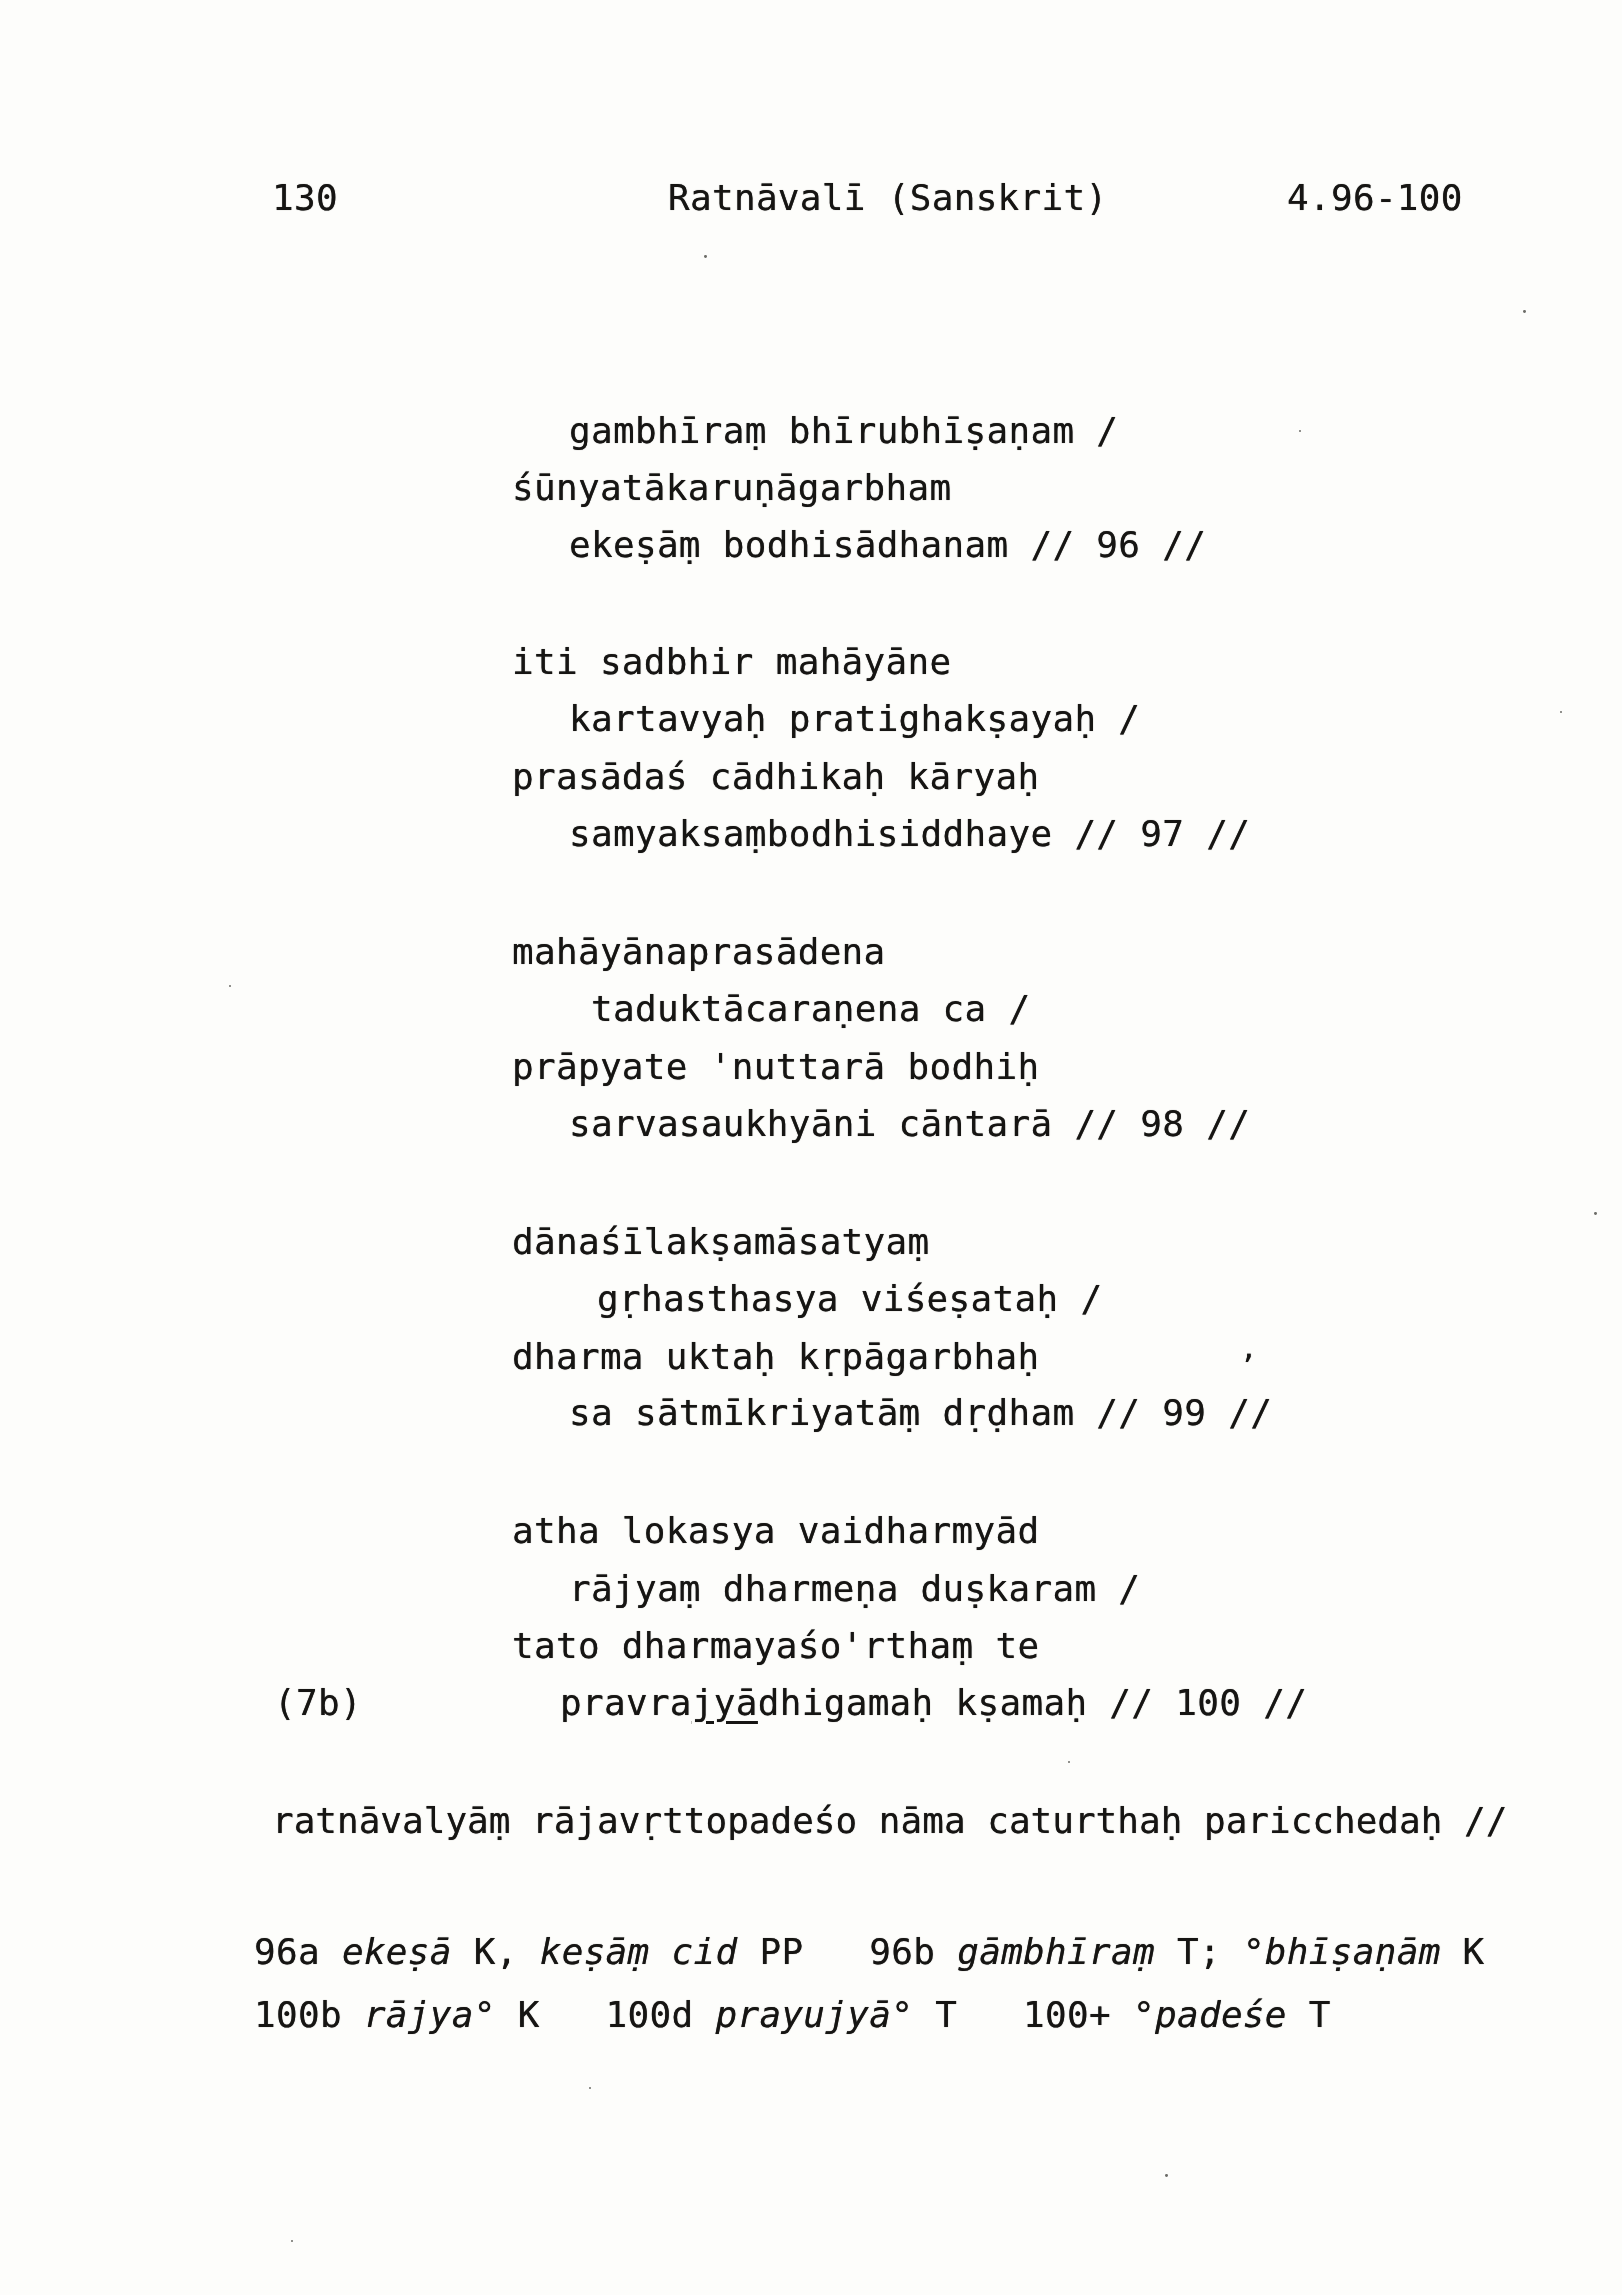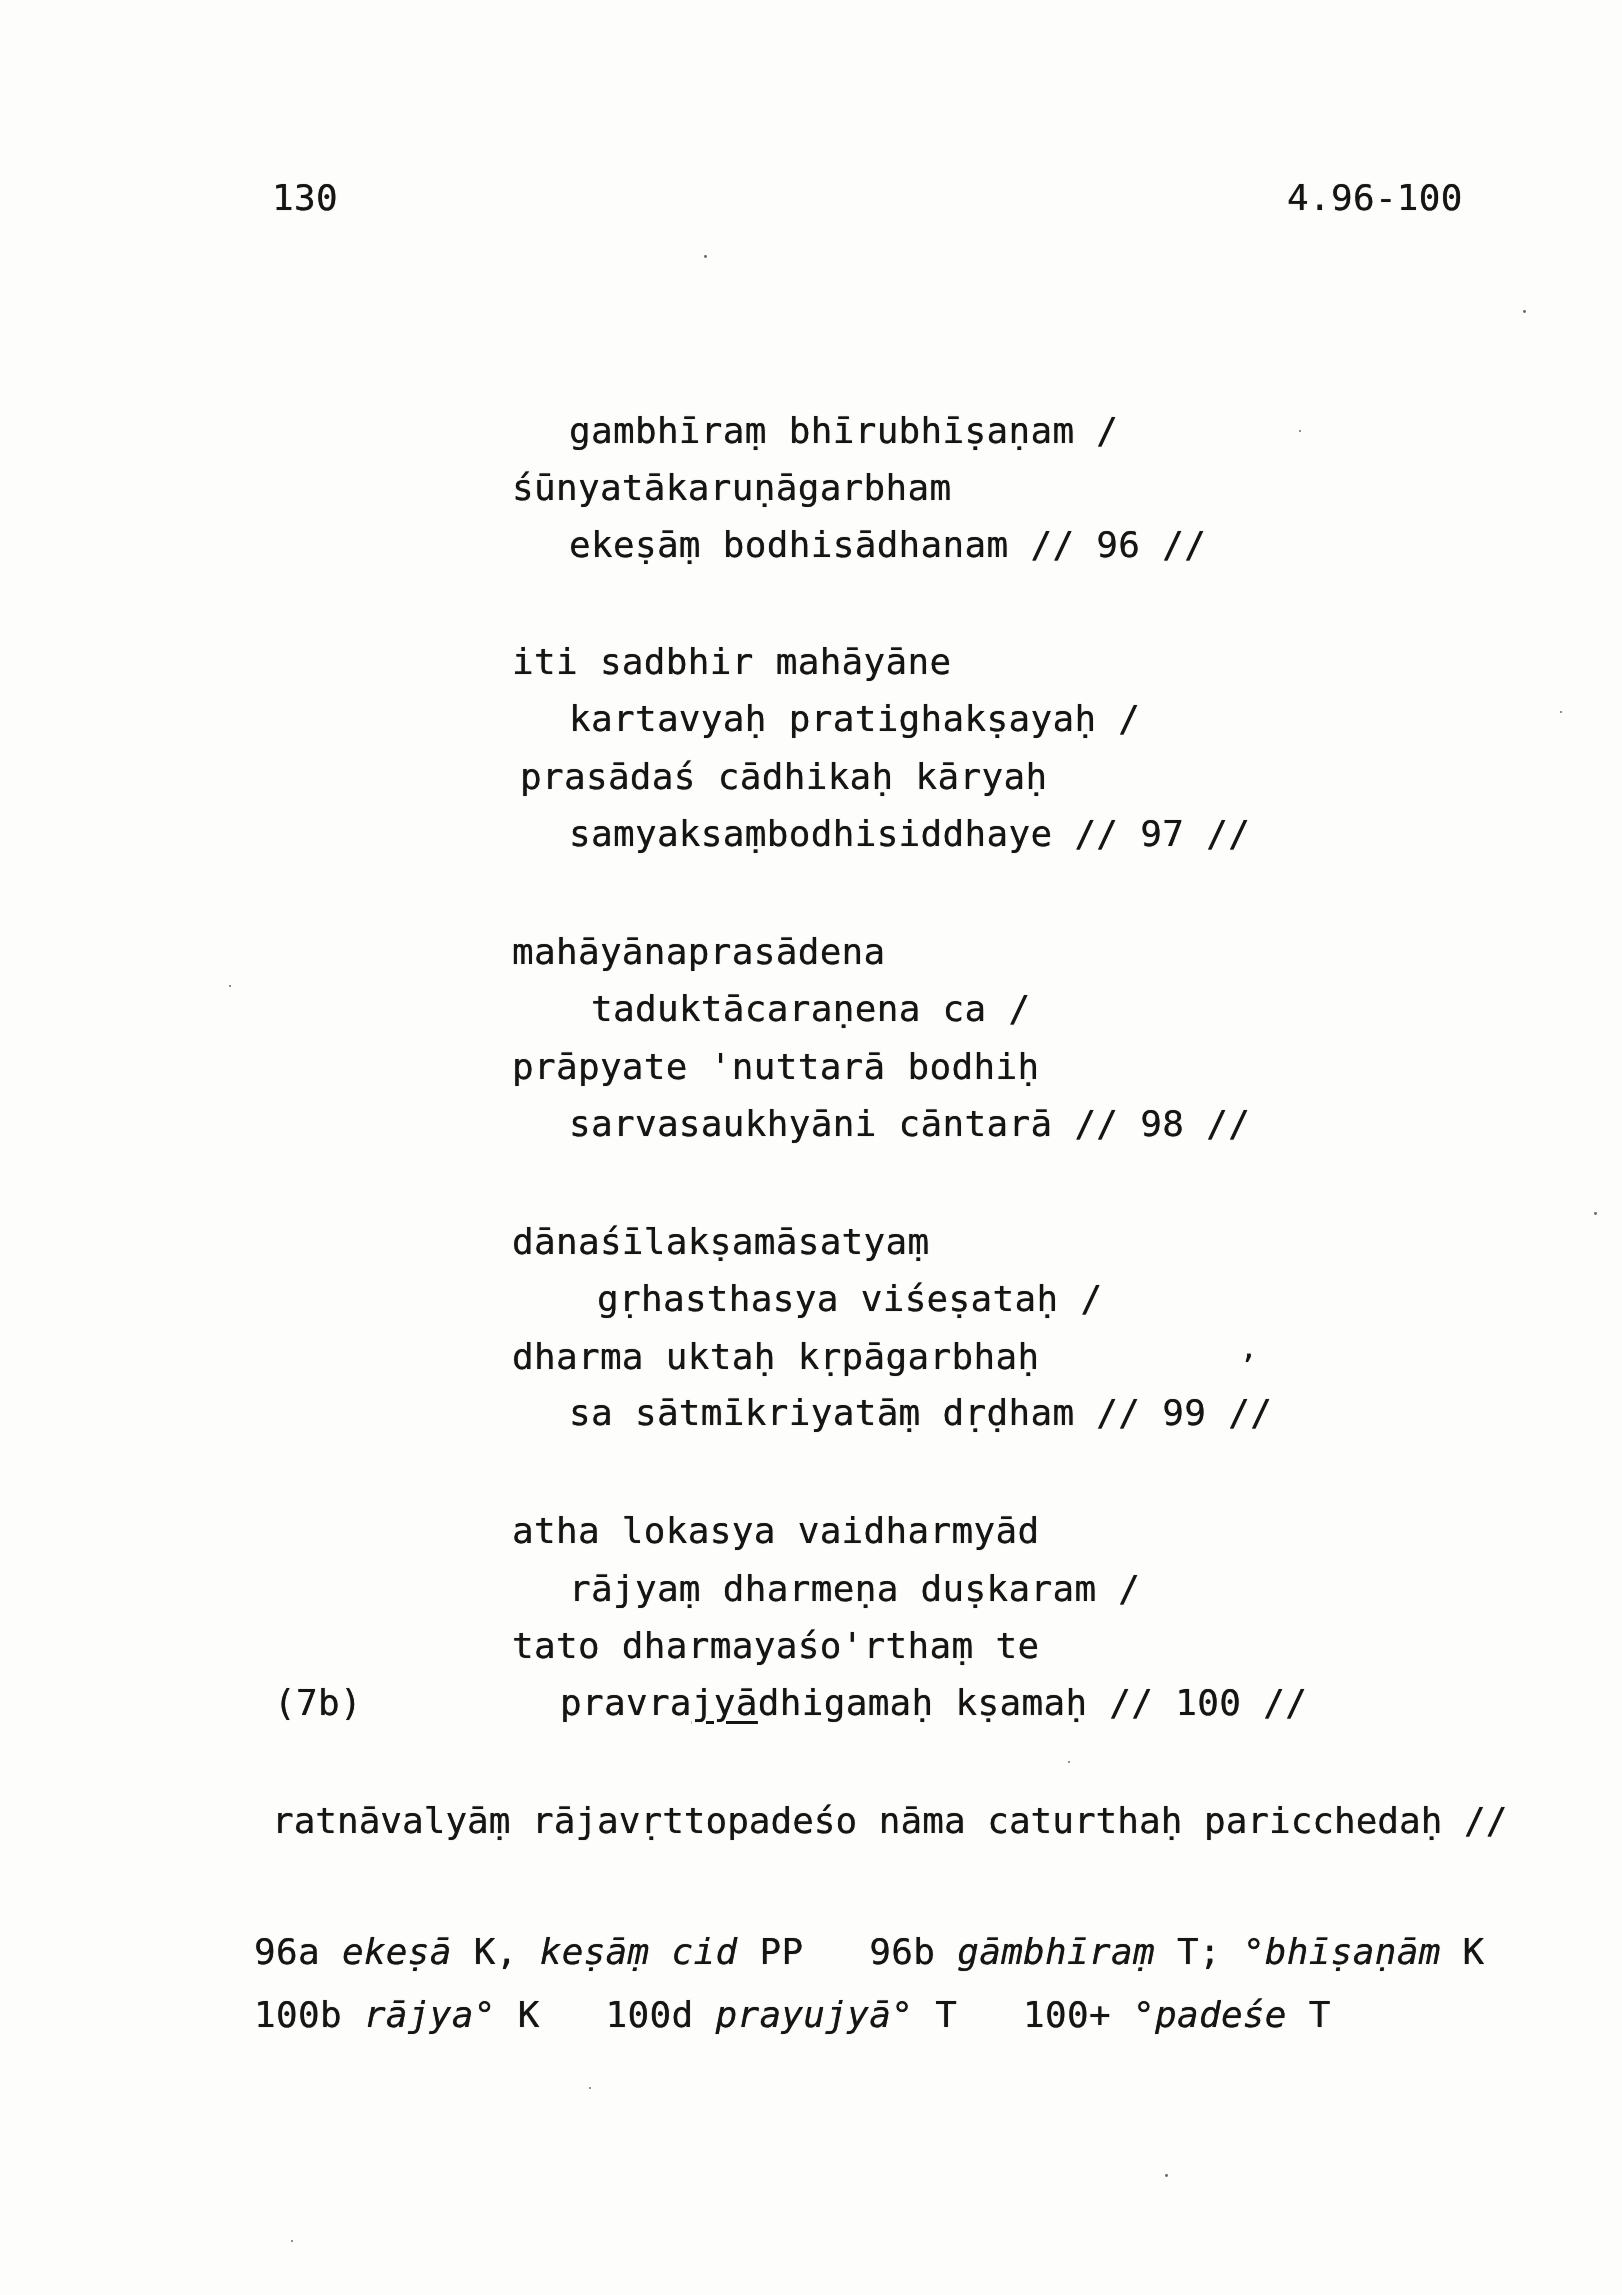--- a/index.html
+++ b/index.html
@@ -32,29 +32,30 @@
     border-radius: 50%;
   }
   .stray { font-size: 29px; }
 </style>
 </head>
 <body>
 
 <div class="page">
 
   <div class="txt" style="left:272px; top:175px;">130</div>
+  <div class="txt" style="left:668px; top:175px;">Ratnāvalī (Sanskrit)</div>
   <div class="txt" style="left:1287px; top:175px;">4.96-100</div>
 
   <div class="txt" style="left:569px; top:408px;">gambhīraṃ bhīrubhīṣaṇam /</div>
   <div class="txt" style="left:512px; top:465px;">śūnyatākaruṇāgarbham</div>
   <div class="txt" style="left:569px; top:522px;">ekeṣāṃ bodhisādhanam // 96 //</div>
 
   <div class="txt" style="left:512px; top:639px;">iti sadbhir mahāyāne</div>
   <div class="txt" style="left:569px; top:696px;">kartavyaḥ pratighakṣayaḥ /</div>
-  <div class="txt" style="left:512px; top:754px;margin-left:8px;">prasādaś cādhikaḥ kāryaḥ</div>
+  <div class="txt" style="left:512px; top:754px;">prasādaś cādhikaḥ kāryaḥ</div>
   <div class="txt" style="left:569px; top:811px;">samyaksaṃbodhisiddhaye // 97 //</div>
 
   <div class="txt" style="left:512px; top:929px;">mahāyānaprasādena</div>
   <div class="txt" style="left:591px; top:986px;">taduktācaraṇena ca /</div>
   <div class="txt" style="left:512px; top:1044px;">prāpyate 'nuttarā bodhiḥ</div>
   <div class="txt" style="left:569px; top:1101px;">sarvasaukhyāni cāntarā // 98 //</div>
 
   <div class="txt" style="left:512px; top:1219px;">dānaśīlakṣamāsatyaṃ</div>
   <div class="txt" style="left:569px; top:1276px;margin-left:28px;">gṛhasthasya viśeṣataḥ /</div>
   <div class="txt" style="left:512px; top:1334px;">dharma uktaḥ kṛpāgarbhaḥ</div>

